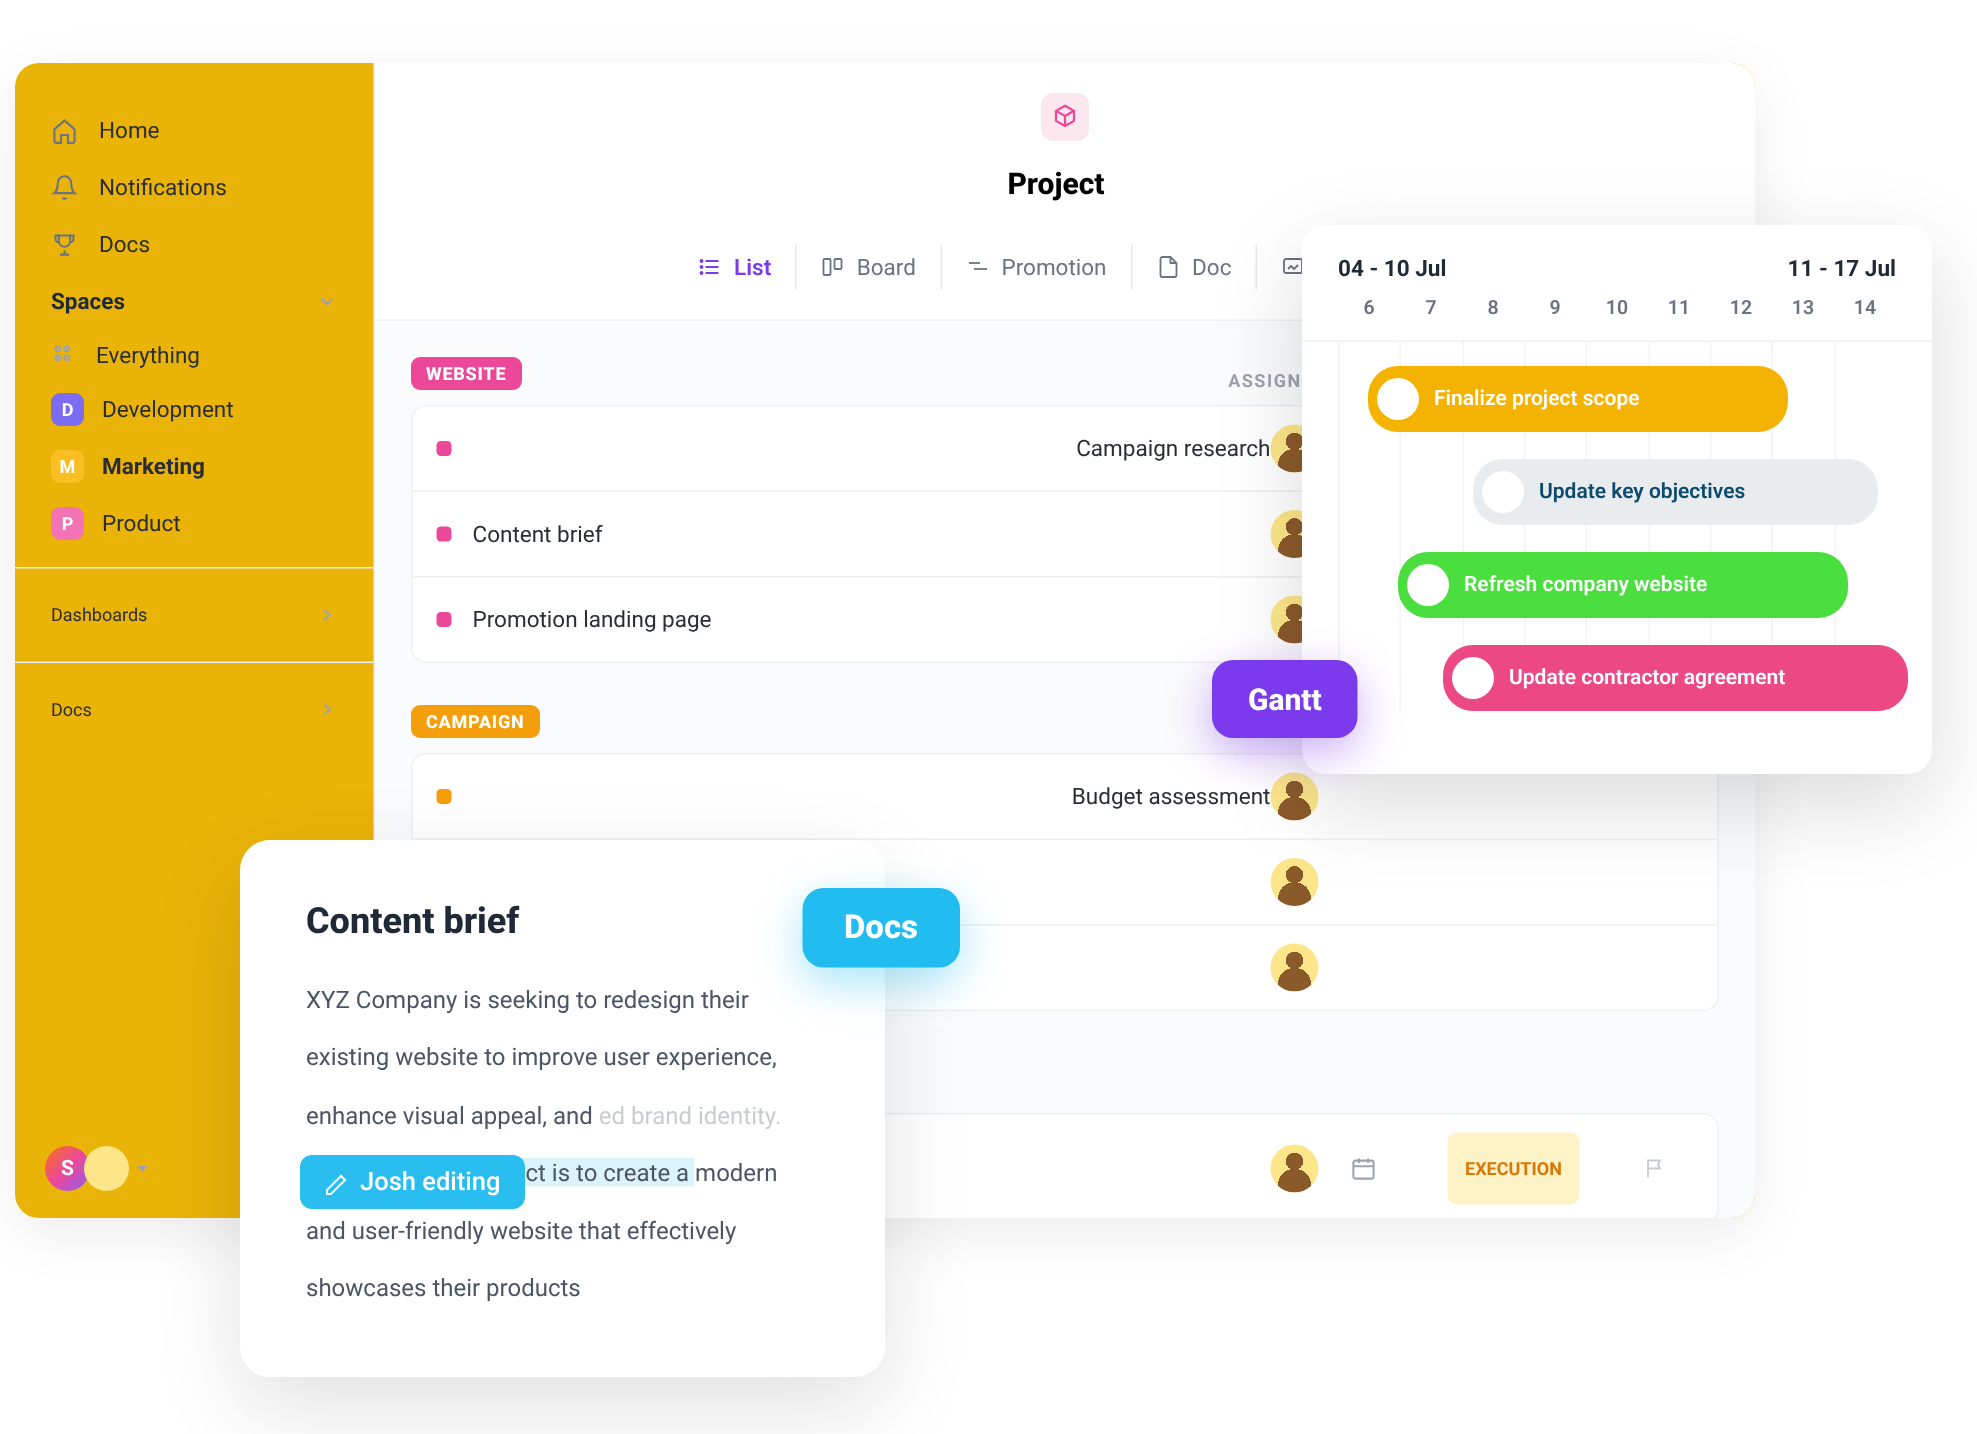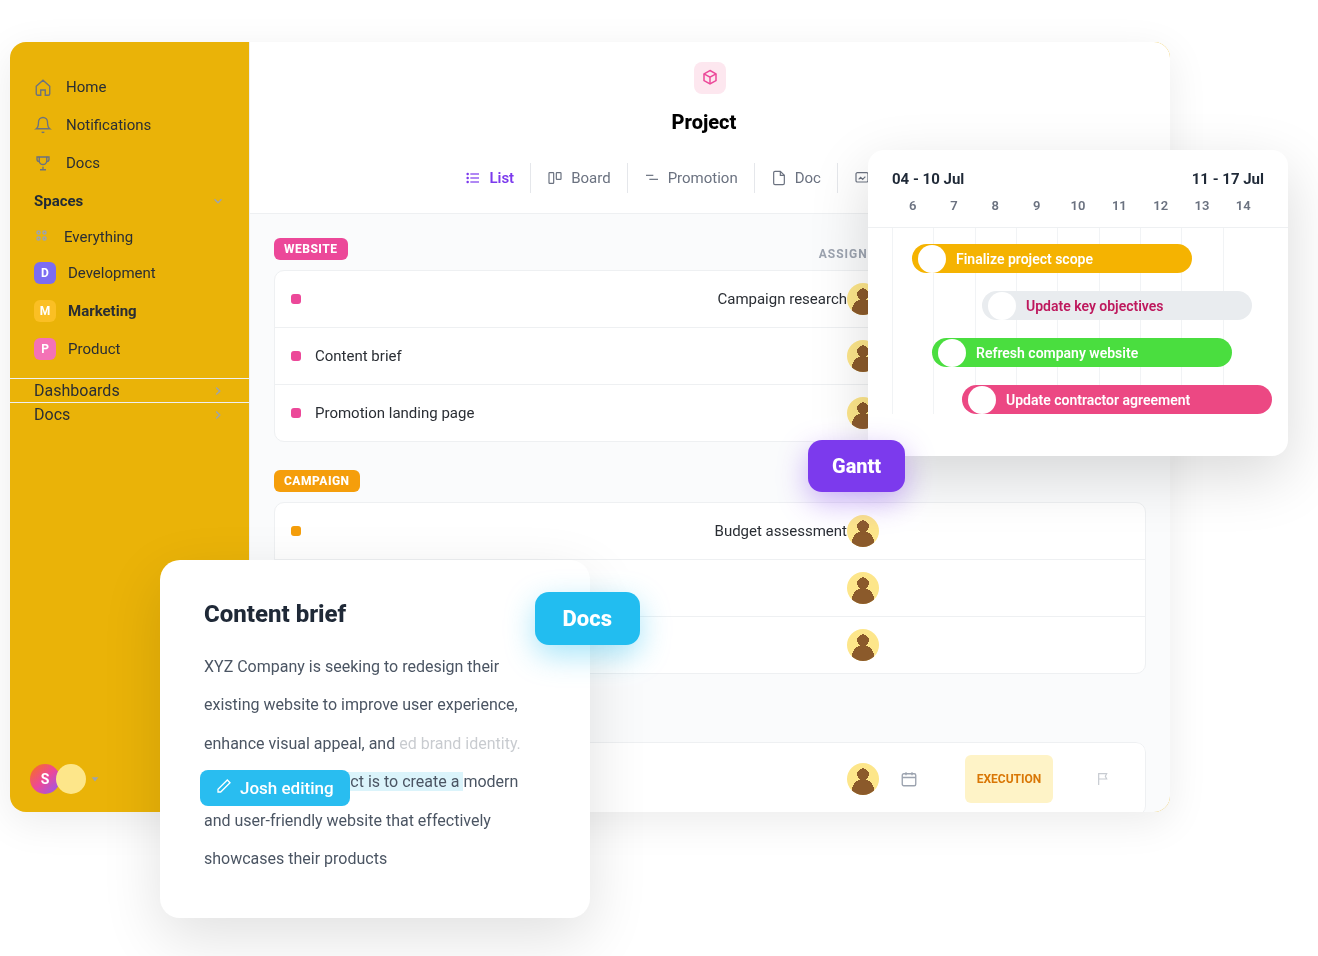--- a/index.html
+++ b/index.html
@@ -7,21 +7,21 @@
 
 .app-window { position:absolute; left:10px; top:42px; width:1160px; height:770px; background:#eab308; border-radius:16px; box-shadow:0 10px 40px rgba(0,0,0,0.08); display:flex; overflow:hidden; }
 
 .sidebar { width:240px; border-right:1px solid #eef0f2; display:flex; flex-direction:column; padding-top:26px; }
 .nav-item { display:flex; align-items:center; gap:14px; padding:10px 24px; color:#2a2e34; font-size:15px; cursor:pointer; }
 .nav-item svg { width:18px; height:18px; color:#6b7280; }
 .section-header { display:flex; align-items:center; justify-content:space-between; padding:10px 24px; font-weight:700; font-size:15px; color:#1f2937; }
 .space-item { display:flex; align-items:center; gap:12px; padding:8px 24px; font-size:15px; color:#2a2e34; cursor:pointer; }
 .space-badge { width:22px; height:22px; border-radius:6px; display:flex; align-items:center; justify-content:center; font-size:12px; font-weight:700; color:#fff; }
 .space-item.active { font-weight:700; }
-.collapse-item { display:flex; align-items:center; justify-content:space-between; padding:2px 24px; font-size:16px; color:#2a2e34; border-top:1px solid #eef0f2; cursor:pointer; }
+.collapse-item { display:flex; align-items:center; justify-content:space-between; padding:24px 24px; font-size:12px; color:#2a2e34; border-top:1px solid #eef0f2; cursor:pointer; }
 .avatar-footer { margin-top:auto; padding:18px 20px; display:flex; align-items:center; gap:4px; }
 .avatar { width:30px; height:30px; border-radius:50%; display:flex; align-items:center; justify-content:center; font-weight:700; color:#fff; font-size:14px; }
 
 .main { flex:1; background:#fafbfc; overflow:auto; }
 .topbar { background:#fff; padding:20px 24px; display:flex; align-items:center; gap:16px; border-bottom:1px solid #eef0f2;flex-direction:column; }
 .proj-icon { width:32px; height:32px; border-radius:8px; background:#fde7ef; display:flex; align-items:center; justify-content:center; color:#ec4899; }
 .proj-title { font-size:20px; font-weight:800; margin-right:12px; }
 .view-tabs { display:flex; align-items:center; gap:0;margin-top:13px; }
 .view-tab { display:flex; align-items:center; gap:8px; padding:6px 16px; font-size:15px; color:#6b7280; border-left:1px solid #e5e7eb; cursor:pointer; }
 .view-tab:first-child { border-left:none; }
@@ -45,31 +45,31 @@
 
 
 .gantt-card { position:absolute; right:30px; top:150px; width:420px; background:#fff; border-radius:16px; box-shadow:0 20px 60px rgba(0,0,0,0.15); padding:20px 0 24px; }
 .gantt-ranges { display:flex; padding:0 24px; font-size:15px; font-weight:700; color:#1f2937; }
 .gantt-range1 { flex:1; }
 .gantt-days { display:flex; padding:10px 24px 14px; font-size:13px; font-weight:600; color:#6b7280; border-bottom:1px solid #eef0f2; }
 .gantt-days span { width:42px; text-align:center; }
 .gantt-body { position:relative; padding:16px 24px 0; }
 .gantt-grid { position:absolute; top:0; left:24px; right:24px; bottom:0; display:flex; pointer-events:none; }
 .gantt-grid div { border-left:1px solid #f1f3f5; width:42px; }
-.gantt-bar { display:flex; align-items:center; gap:10px; height:29px; border-radius:20px; padding:0 18px 0 6px; color:#fff; font-weight:600; font-size:14px; margin-bottom:18px; position:relative; }
+.gantt-bar { display:flex; align-items:center; gap:10px; height:44px; border-radius:20px; padding:0 18px 0 6px; color:#fff; font-weight:600; font-size:14px; margin-bottom:18px; position:relative; }
 .gantt-avatar { width:28px; height:28px; border-radius:50%; background:#fff; flex-shrink:0; }
 .gantt-label { position:absolute; left:-60px; top:290px; background:#7c3aed; color:#fff; font-weight:800; font-size:20px; padding:14px 24px; border-radius:14px; box-shadow:0 10px 30px rgba(124,58,237,0.4); }
 
 
 .docs-card { position:absolute; left:160px; top:560px; width:430px; background:#fff; border-radius:20px; box-shadow:0 20px 60px rgba(0,0,0,0.12); padding:40px 44px; }
 .docs-card h2 { font-size:24px; font-weight:800; color:#1f2937; margin-bottom:20px; }
 .docs-card p { font-size:16px; color:#4b5563; line-height:2.4; }
 .docs-highlight { background:#dbf4fb; }
 .docs-label { position:absolute; right:-50px; top:32px; background:#22bdf0; color:#fff; font-weight:800; font-size:22px; padding:14px 28px; border-radius:14px; box-shadow:0 10px 30px rgba(34,189,240,0.4); }
-.editing-pill { position:absolute; left:200px; top:770px; background:#29bdf0; color:#fff; display:flex; align-items:flex-start; gap:8px; padding:8px 16px; border-radius:8px; font-size:17px; font-weight:500; z-index:10; }
+.editing-pill { position:absolute; left:200px; top:770px; background:#29bdf0; color:#fff; display:flex; align-items:flex-end; gap:8px; padding:8px 16px; border-radius:8px; font-size:17px; font-weight:500; z-index:10; }
 .editing-pill svg { width:16px; height:16px; }
 </style>
 </head>
 <body>
 
 <div class="app-window">
   <aside class="sidebar">
     <div id="nav-items">
         <div class="nav-item">
       <svg viewBox="0 0 24 24" fill="none" stroke="currentColor" stroke-width="1.8">
@@ -301,21 +301,21 @@
         <div></div>
         <div></div>
         <div></div>
         <div></div>
         <div></div>
       </div>
   <div class="gantt-bar" style="background:#f5b301;color:#fff;margin-left:20px;width:280px">
      <div class="gantt-avatar"></div>
      <span>Finalize project scope</span>
    </div>
-      <div class="gantt-bar" style="background:#e9ecef;color:#be185d;margin-left:90px;width:270px">
+      <div class="gantt-bar" style="background:#e9ecef;color:#0c4a6e;margin-left:90px;width:270px">
      <div class="gantt-avatar"></div>
      <span>Update key objectives</span>
    </div>
       <div class="gantt-bar" style="background:#4ade3f;color:#fff;margin-left:40px;width:300px">
      <div class="gantt-avatar"></div>
      <span>Refresh company website</span>
    </div>
       <div class="gantt-bar" style="background:#ec4883;color:#fff;margin-left:70px;width:310px">
      <div class="gantt-avatar"></div>
      <span>Update contractor agreement</span>

